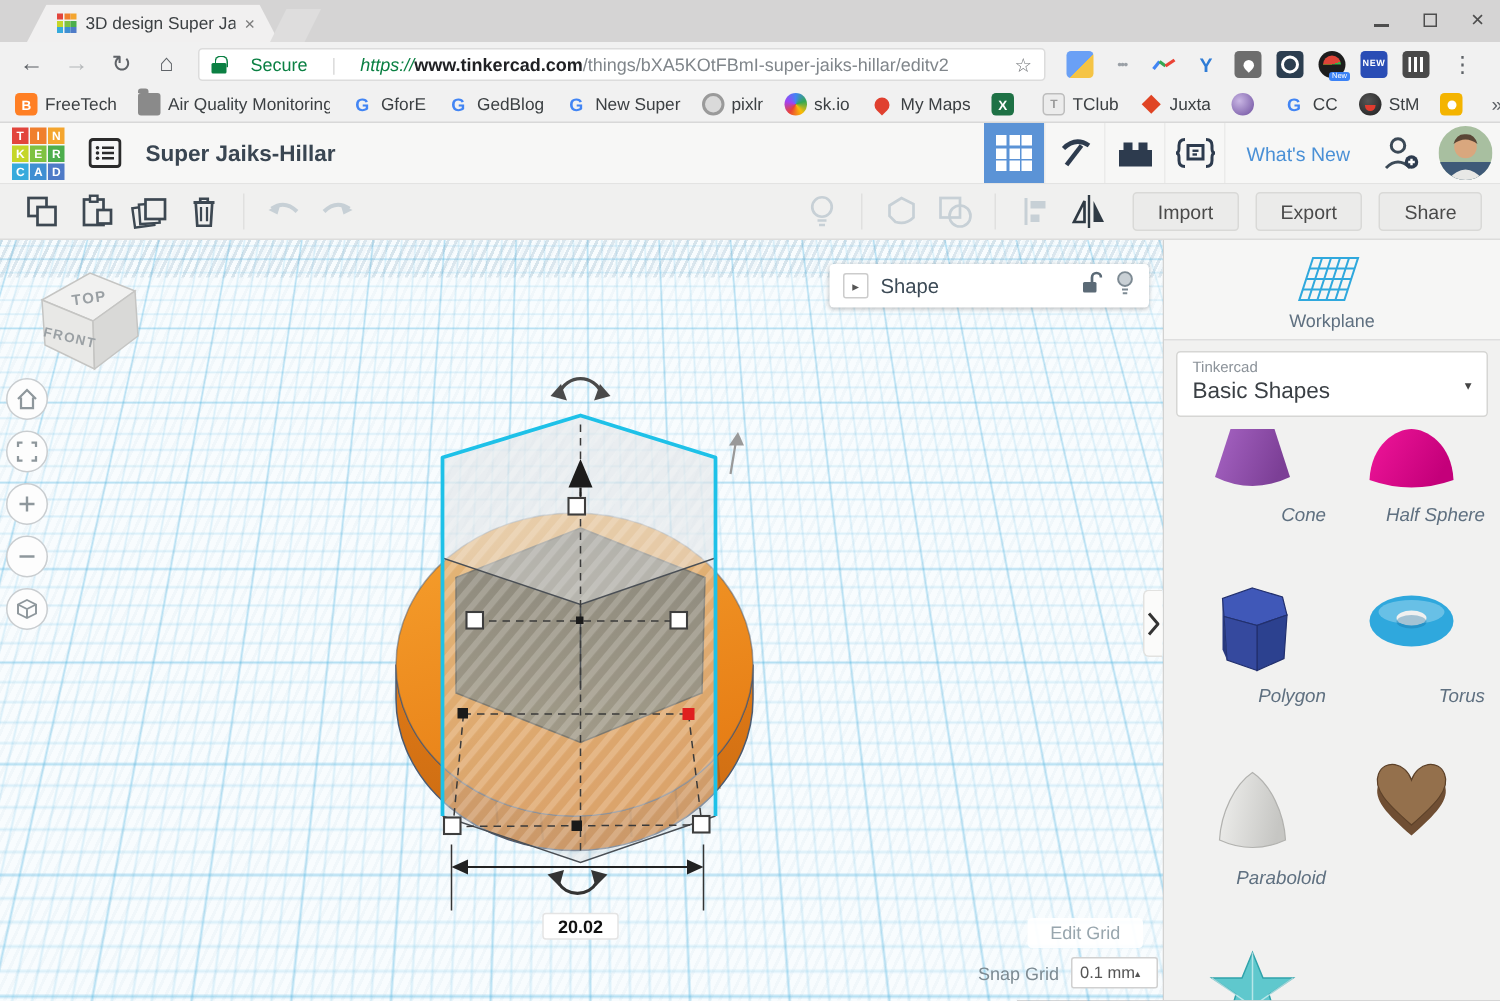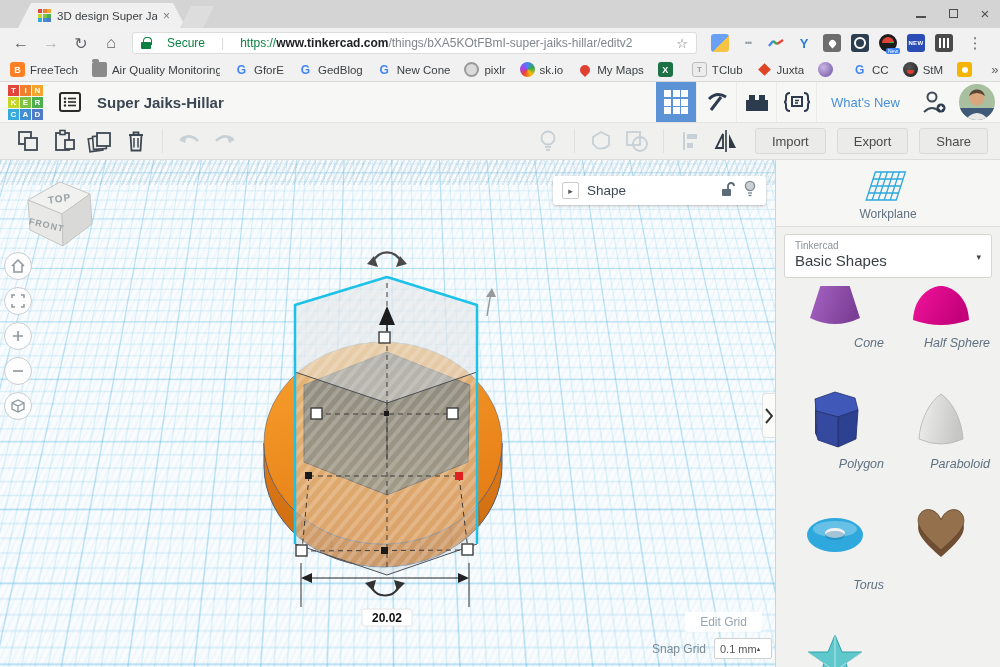--- a/index.html
+++ b/index.html
@@ -21,21 +21,21 @@
   .navbar { height:30px; background:#f1f1f1; display:flex; align-items:center; padding:0 8px; gap:4px; }
   .nav-btn { width:26px; height:26px; display:flex; align-items:center; justify-content:center; font-size:16px; color:#5f6368; }
   .nav-btn.disabled { color:#b6b9bb; }
   .urlbar { flex:1; max-width:565px; height:22px; background:#fff; border:1px solid #dcdcdc; border-radius:3px; display:flex; align-items:center; padding:0 8px; gap:16px; margin:0 4px; }
   .lock-icon { width:10px; height:12px; position:relative; }
   .lock-icon::before { content:""; position:absolute; left:1.5px; top:0; width:7px; height:7px; border:1.5px solid #0b8043; border-bottom:none; border-radius:4px 4px 0 0; }
   .lock-icon::after { content:""; position:absolute; left:0; top:5px; width:10px; height:7px; background:#0b8043; border-radius:1px; }
   .secure-label { color:#0b8043; font-size:12px; }
   .url-sep { color:#dadada; font-size:12px; }
   .url-text { font-size:12px; white-space:nowrap; overflow:hidden; flex:1; }
-  .url-scheme { color:#0b8043; }
+  .url-scheme { color:#0b8043;font-style:italic; }
   .url-host { color:#202124; font-weight:bold; }
   .url-path { color:#80868b; }
   .star { color:#6e7175; font-size:13px; }
   .ext-row { display:flex; align-items:center; gap:10px; margin-left:6px; }
   .ext { width:18px; height:18px; border-radius:3px; display:flex; align-items:center; justify-content:center; font-size:8px; position:relative; }
   .ext-gas { background:linear-gradient(135deg,#6aa0f5 55%,#f5c445 55%); }
   .ext-dots { background:transparent; }
   .ext-dots::after { content:"•••"; color:#9aa0a6; font-size:9px; letter-spacing:-1px; }
   .ext-rainbow { background:transparent; }
   .ext-y { color:#2f7cd6; font-weight:bold; font-size:13px; }
@@ -221,21 +221,21 @@
     <span class="bm">
         <span class="bmi bmi-g">G</span>
         <span class="bm-label">GforE</span>
       </span>
     <span class="bm">
         <span class="bmi bmi-g">G</span>
         <span class="bm-label">GedBlog</span>
       </span>
     <span class="bm">
         <span class="bmi bmi-g">G</span>
-        <span class="bm-label">New Cone</span>
+        <span class="bm-label">New Super</span>
       </span>
     <span class="bm">
         <span class="bmi bmi-pixlr"></span>
         <span class="bm-label">pixlr</span>
       </span>
     <span class="bm">
         <span class="bmi bmi-skio"></span>
         <span class="bm-label">sk.io</span>
       </span>
     <span class="bm">
@@ -675,47 +675,47 @@
             <svg width="64" height="62" viewBox="0 0 64 62">
               <polygon points="32,3 52,9 55,21 35,28 13,22 12,10" fill="#4058b8" stroke="#22306e" stroke-width="0.8"></polygon>
               <polygon points="55,21 35,28 35,58 53,50" fill="#2c418f" stroke="#22306e" stroke-width="0.8"></polygon>
               <polygon points="13,22 35,28 35,58 15,51" fill="#35499e" stroke="#22306e" stroke-width="0.8"></polygon>
               <polygon points="12,10 13,22 15,51 12,44" fill="#28397f"></polygon>
             </svg>
           </div>
           <div class="shape-label">Polygon</div>
         </div>
         <div class="shape-item">
+          <div class="icon-box" style="align-items:center;">
+            <svg width="62" height="46" viewBox="0 0 62 46">
+              <ellipse cx="31" cy="23" rx="28" ry="17" fill="#2fa8dd"></ellipse>
+              <ellipse cx="31" cy="17" rx="22" ry="8" fill="rgba(255,255,255,0.28)"></ellipse>
+              <ellipse cx="31" cy="21" rx="10" ry="5" fill="#f1f1f0"></ellipse>
+              <ellipse cx="31" cy="23.5" rx="10" ry="4.5" fill="rgba(20,110,160,0.35)"></ellipse>
+            </svg>
+          </div>
+          <div class="shape-label">Torus</div>
+        </div>
+
+        <div class="shape-item">
           <div class="icon-box">
             <svg width="60" height="60" viewBox="0 0 60 60">
               <defs>
                   <linearGradient id="parG" x1="0" y1="0" x2="1" y2="0.2">
                     <stop offset="0" stop-color="#f0f0ee"></stop>
                     <stop offset="1" stop-color="#c6c6c3"></stop>
                   </linearGradient>
                 </defs>
               <path d="M30 3 C42 11 51 30 52 48 Q30 58 8 48 C9 30 18 11 30 3 Z" fill="url(#parG)" stroke="#b2b2af" stroke-width="0.8"></path>
             </svg>
           </div>
           <div class="shape-label">Paraboloid</div>
         </div>
 
         <div class="shape-item">
-          <div class="icon-box" style="align-items:center;">
-            <svg width="62" height="46" viewBox="0 0 62 46">
-              <ellipse cx="31" cy="23" rx="28" ry="17" fill="#2fa8dd"></ellipse>
-              <ellipse cx="31" cy="17" rx="22" ry="8" fill="rgba(255,255,255,0.28)"></ellipse>
-              <ellipse cx="31" cy="21" rx="10" ry="5" fill="#f1f1f0"></ellipse>
-              <ellipse cx="31" cy="23.5" rx="10" ry="4.5" fill="rgba(20,110,160,0.35)"></ellipse>
-            </svg>
-          </div>
-          <div class="shape-label">Torus</div>
-        </div>
-
-        <div class="shape-item">
           <div class="icon-box" style="align-items:flex-start; height:70px;">
             <svg width="60" height="64" viewBox="0 0 60 64">
               <path d="M30 22 C26 10 12 8 8 18 C4 28 14 38 30 52 C46 38 56 28 52 18 C48 8 34 10 30 22 Z" fill="#6f4e33" transform="translate(0,7)"></path>
               <path d="M30 22 C26 10 12 8 8 18 C4 28 14 38 30 52 C46 38 56 28 52 18 C48 8 34 10 30 22 Z" fill="#94704c" stroke="#5c4129" stroke-width="0.8"></path>
             </svg>
           </div>
 
         </div>
         <div class="shape-item">
           <div class="icon-box" style="align-items:flex-start; height:70px; padding-top:14px;">

